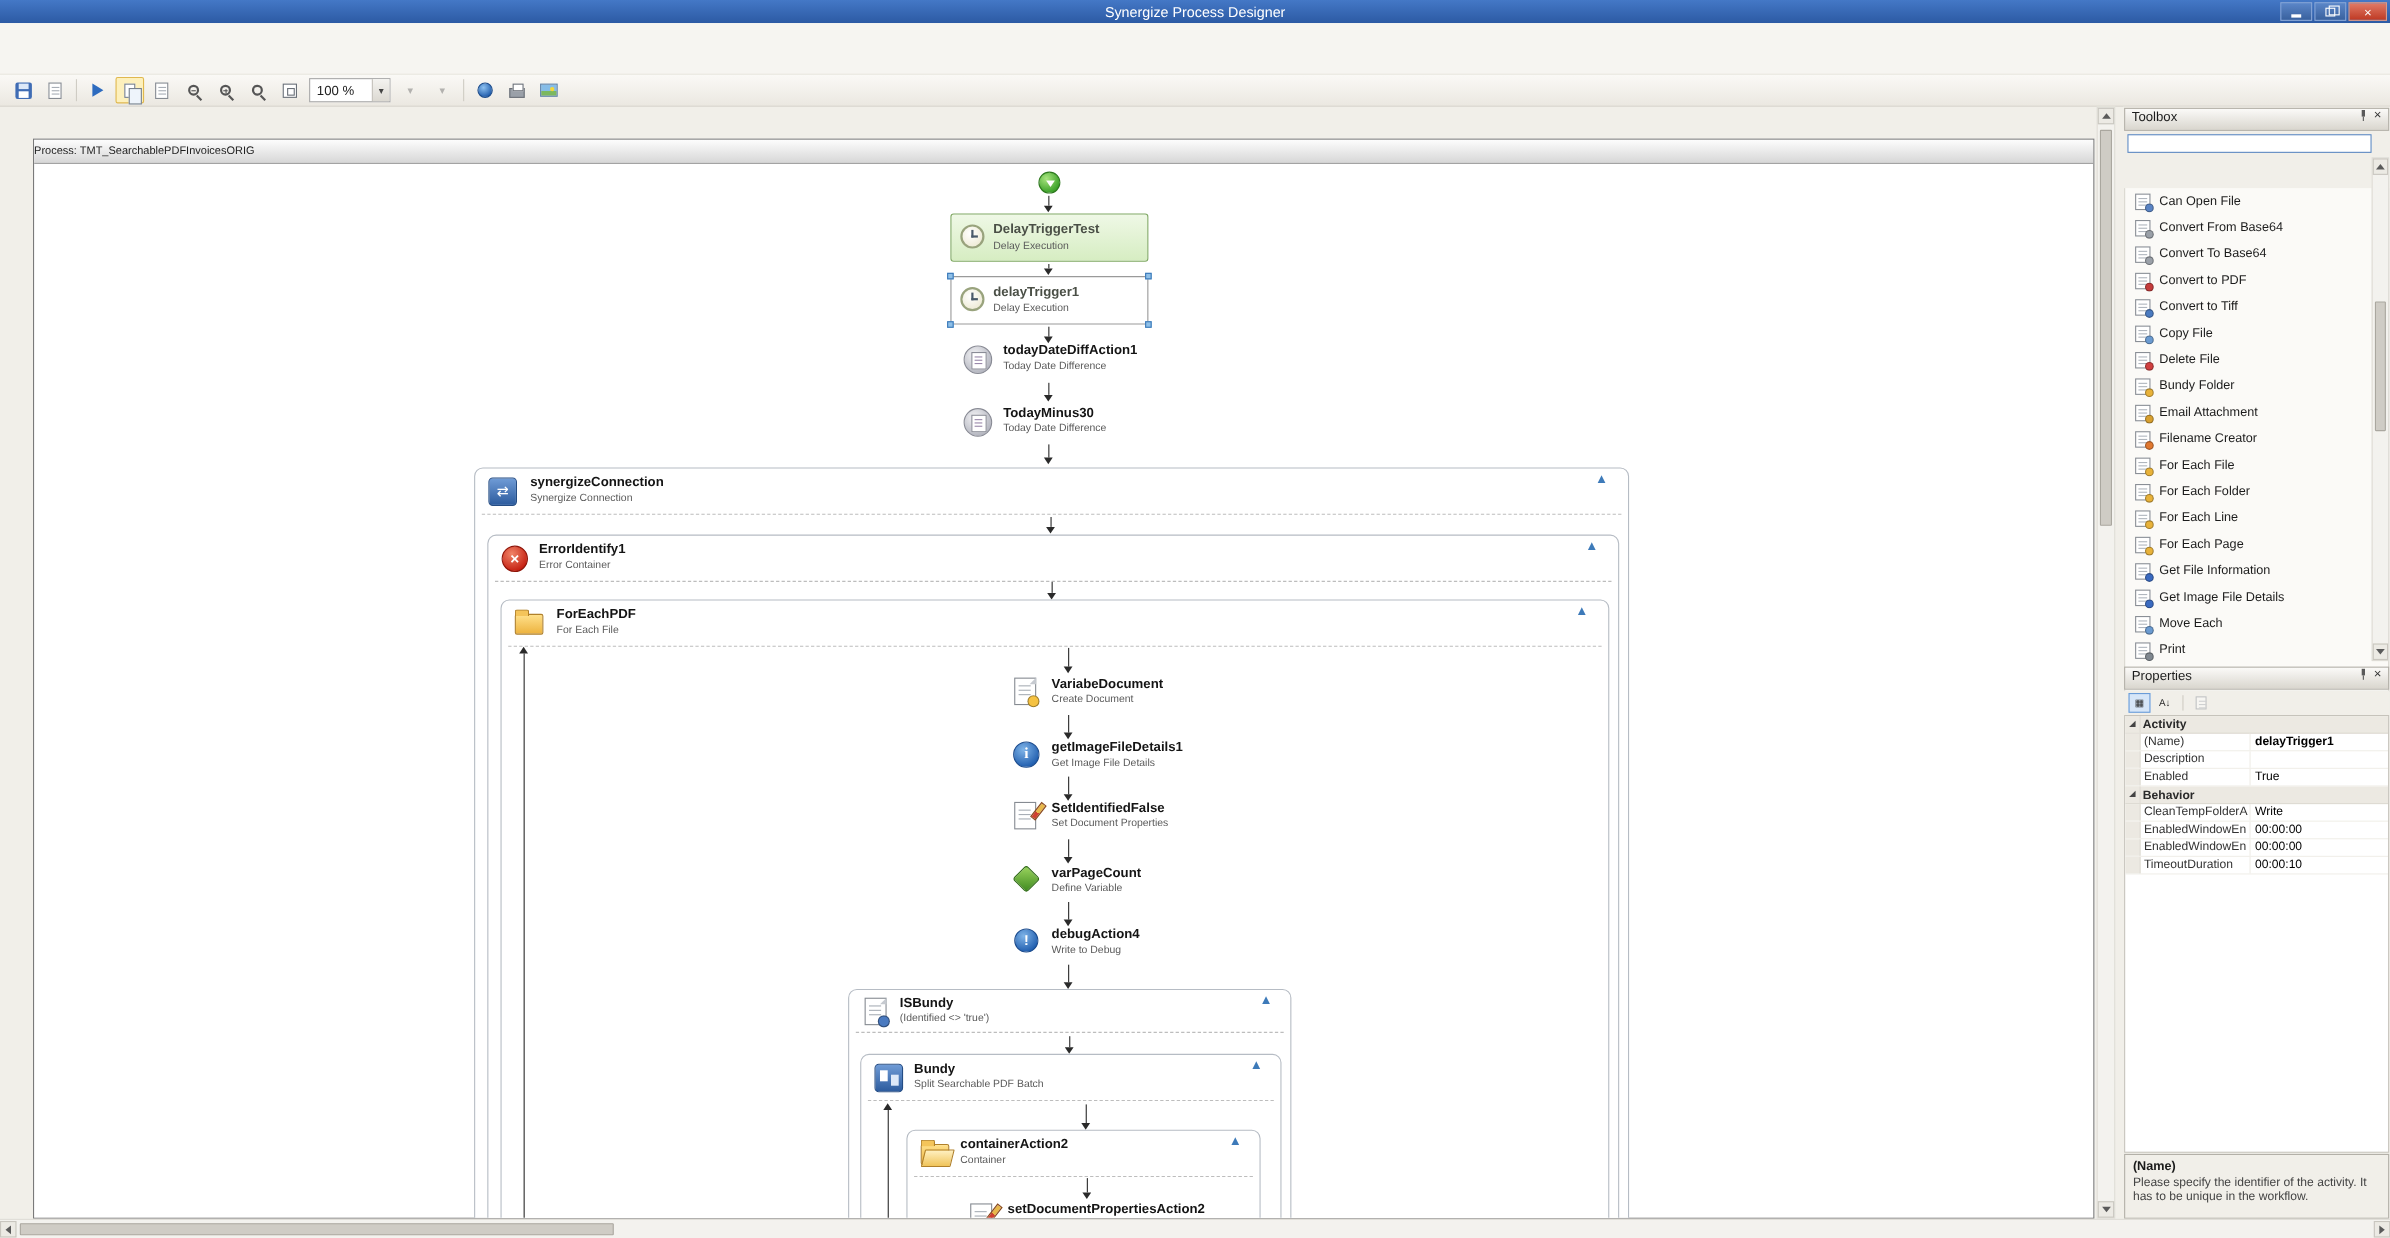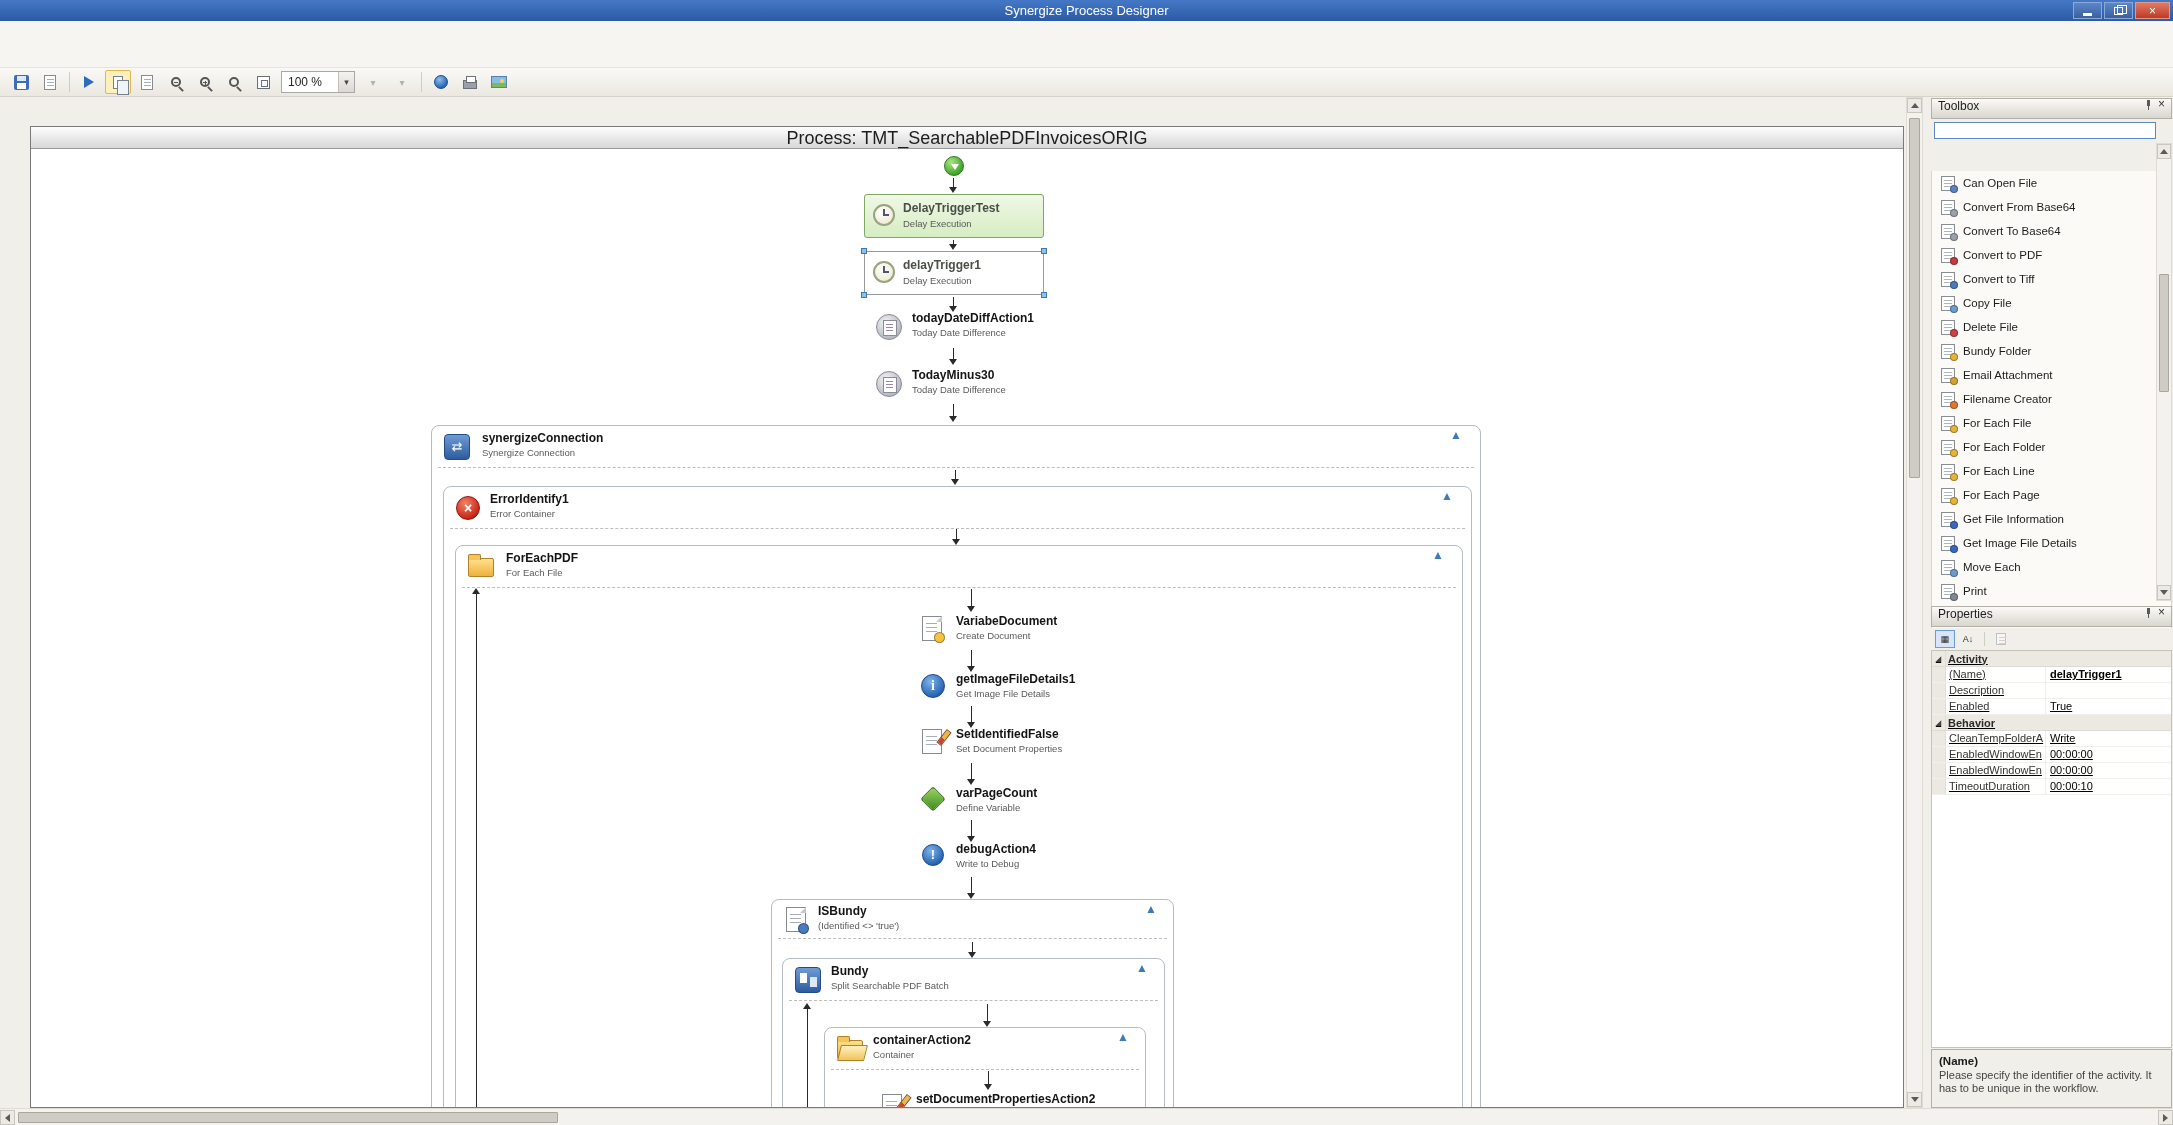--- a/index.html
+++ b/index.html
@@ -59,21 +59,21 @@
   .zoom-combo .zc-text{flex:1;font-size:12px;padding-left:6px;color:#222;}
   .zc-arrow{width:16px;height:100%;background:linear-gradient(#f4f3f0,#dcd9d2);border-left:1px solid #c2bfb8;
     display:flex;align-items:center;justify-content:center;font-size:9px;color:#444;}
   .dd-glyph{font-size:10px;color:#666;}
 
   
   .canvas{position:absolute;left:30px;top:126px;width:1874px;height:982px;background:#fff;
     border:1px solid #7a7a7a;overflow:hidden;}
   .process-header{position:absolute;left:0;top:0;right:0;height:22px;
     background:linear-gradient(#fdfdfd,#d7d7d7);border-bottom:1px solid #9a9a9a;
-    text-align:center;font-size:18px;line-height:22px;color:#1d1d1d;}
+    font-size:10px;line-height:22px;color:#1d1d1d;}
   .flow{position:absolute;inset:0;}
   .arrow-down{position:absolute;width:1px;background:#2a2a2a;}
   .arrow-down::after{content:"";position:absolute;left:-4px;bottom:-6px;width:0;height:0;
     border-left:4px solid transparent;border-right:4px solid transparent;border-top:6px solid #2a2a2a;}
   .loop-line{position:absolute;width:1px;background:#2a2a2a;}
   .loop-line::before{content:"";position:absolute;left:-4px;top:-6px;width:0;height:0;
     border-left:4px solid transparent;border-right:4px solid transparent;border-bottom:6px solid #2a2a2a;}
   .node-title{position:absolute;font-size:12px;font-weight:bold;color:#141414;white-space:nowrap;}
   .node-sub{position:absolute;font-size:9.5px;color:#5a5a5a;white-space:nowrap;}
   .act-box{position:absolute;width:180px;height:44px;border:1px solid #7fa863;border-radius:3px;
@@ -170,21 +170,21 @@
     box-shadow:0 3px 0 #b0b6be,0 6px 0 #b0b6be;}
   .tb-item-dot{position:absolute;width:8px;height:8px;border-radius:50%;right:-4px;bottom:-3px;
     border:1px solid rgba(0,0,0,.3);}
   .prop-toolbar{position:absolute;left:1px;right:1px;top:531px;height:22px;background:#f1efe9;
     display:flex;align-items:center;gap:3px;padding-left:4px;}
   .pt-btn{width:20px;height:18px;border:1px solid transparent;display:flex;align-items:center;
     justify-content:center;font-size:9px;color:#2a2a2a;}
   .pt-btn.active{background:#d6e6f8;border-color:#6a9cd8;}
   .pt-btn.disabled{opacity:.45;}
   .prop-grid{position:absolute;left:1px;top:553px;width:241px;height:398px;background:#fff;
-    border:1px solid #c6c3bb;overflow:hidden;text-decoration:underline;}
+    border:1px solid #c6c3bb;overflow:hidden;}
   .prop-row{display:flex;height:16px;font-size:11px;align-items:center;border-bottom:1px solid #f1efe9;}
   .prop-marker{width:14px;align-self:stretch;background:#ece9e2;border-right:1px solid #e0ddd5;flex:none;
     font-size:7px;color:#444;text-align:center;line-height:15px;}
   .prop-label{width:100px;flex:none;padding-left:3px;color:#333;white-space:nowrap;overflow:hidden;
     border-right:1px solid #efede7;align-self:stretch;line-height:15px;}
   .prop-value{flex:1;padding-left:4px;color:#000;white-space:nowrap;overflow:hidden;line-height:15px;}
   .prop-value.bold{font-weight:bold;}
   .prop-row.cat{background:#ece9e2;font-weight:bold;border-bottom:1px solid #dedbd3;}
   .prop-row.cat .cat-label{padding-left:2px;color:#2a2a2a;}
   .prop-help{position:absolute;left:1px;right:1px;top:952px;height:59px;background:#f1efe9;

